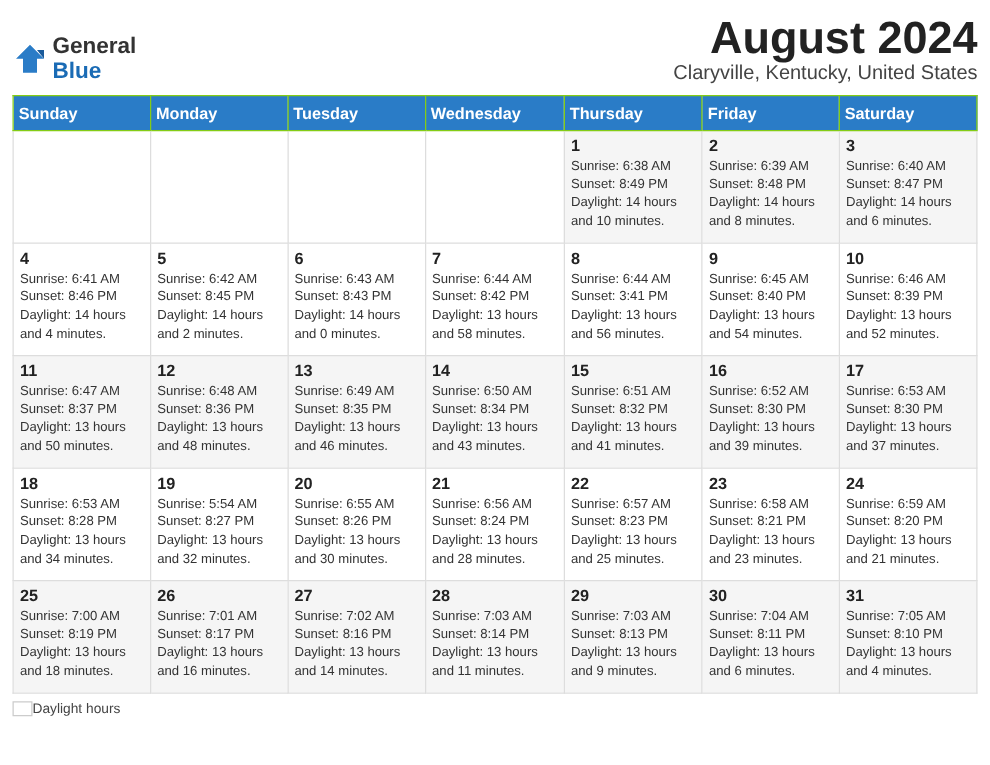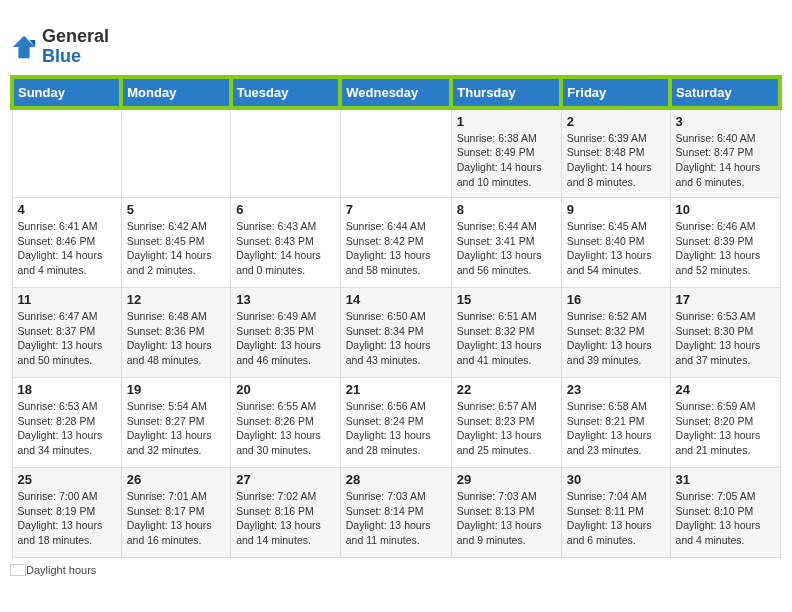--- a/index.html
+++ b/index.html
@@ -51,21 +51,21 @@
       border-collapse: collapse;
       font-size: 11px;
     }
     .calendar th {
       background-color: #2a7cc7;
       color: #fff;
       padding: 6px 4px;
       text-align: left;
       font-size: 13px;
       font-weight: bold;
-      border: 4px solid #84cc16;
+      border: 1px solid #84cc16;
     }
     .calendar td {
       vertical-align: top;
       padding: 4px 5px;
       border: 1px solid #ddd;
       height: 90px;
       width: 113px;
     }
     .day-num {
       font-size: 13px;
@@ -108,20 +108,24 @@
   <div class="logo">
     <svg class="logo-icon" viewBox="0 0 40 40">
       <polygon points="20,4 36,20 28,20 28,36 12,36 12,20 4,20" fill="#2a7cc7"></polygon>
       <polygon points="28,10 36,10 36,20" fill="#1a5a9a"></polygon>
     </svg>
     <div class="logo-text">
       <div class="general">General</div>
       <div class="blue">Blue</div>
     </div>
   </div>
+  <div class="title-area">
+    <div class="month-year">August 2024</div>
+    <div class="location">Claryville, Kentucky, United States</div>
+  </div>
 </div>
 
 <table class="calendar">
   <thead>
     <tr>
     <th>Sunday</th>
         <th>Monday</th>
         <th>Tuesday</th>
         <th>Wednesday</th>
         <th>Thursday</th>
@@ -225,21 +229,21 @@
         </td>
         <td>
           <span class="day-num">15</span>
           <div class="day-info">Sunrise: 6:51 AM
 Sunset: 8:32 PM
 Daylight: 13 hours and 41 minutes.</div>
         </td>
         <td>
           <span class="day-num">16</span>
           <div class="day-info">Sunrise: 6:52 AM
-Sunset: 8:32 PM
+Sunset: 8:30 PM
 Daylight: 13 hours and 39 minutes.</div>
         </td>
         <td>
           <span class="day-num">17</span>
           <div class="day-info">Sunrise: 6:53 AM
 Sunset: 8:30 PM
 Daylight: 13 hours and 37 minutes.</div>
         </td>
       </tr>
       <tr class="row-odd">

